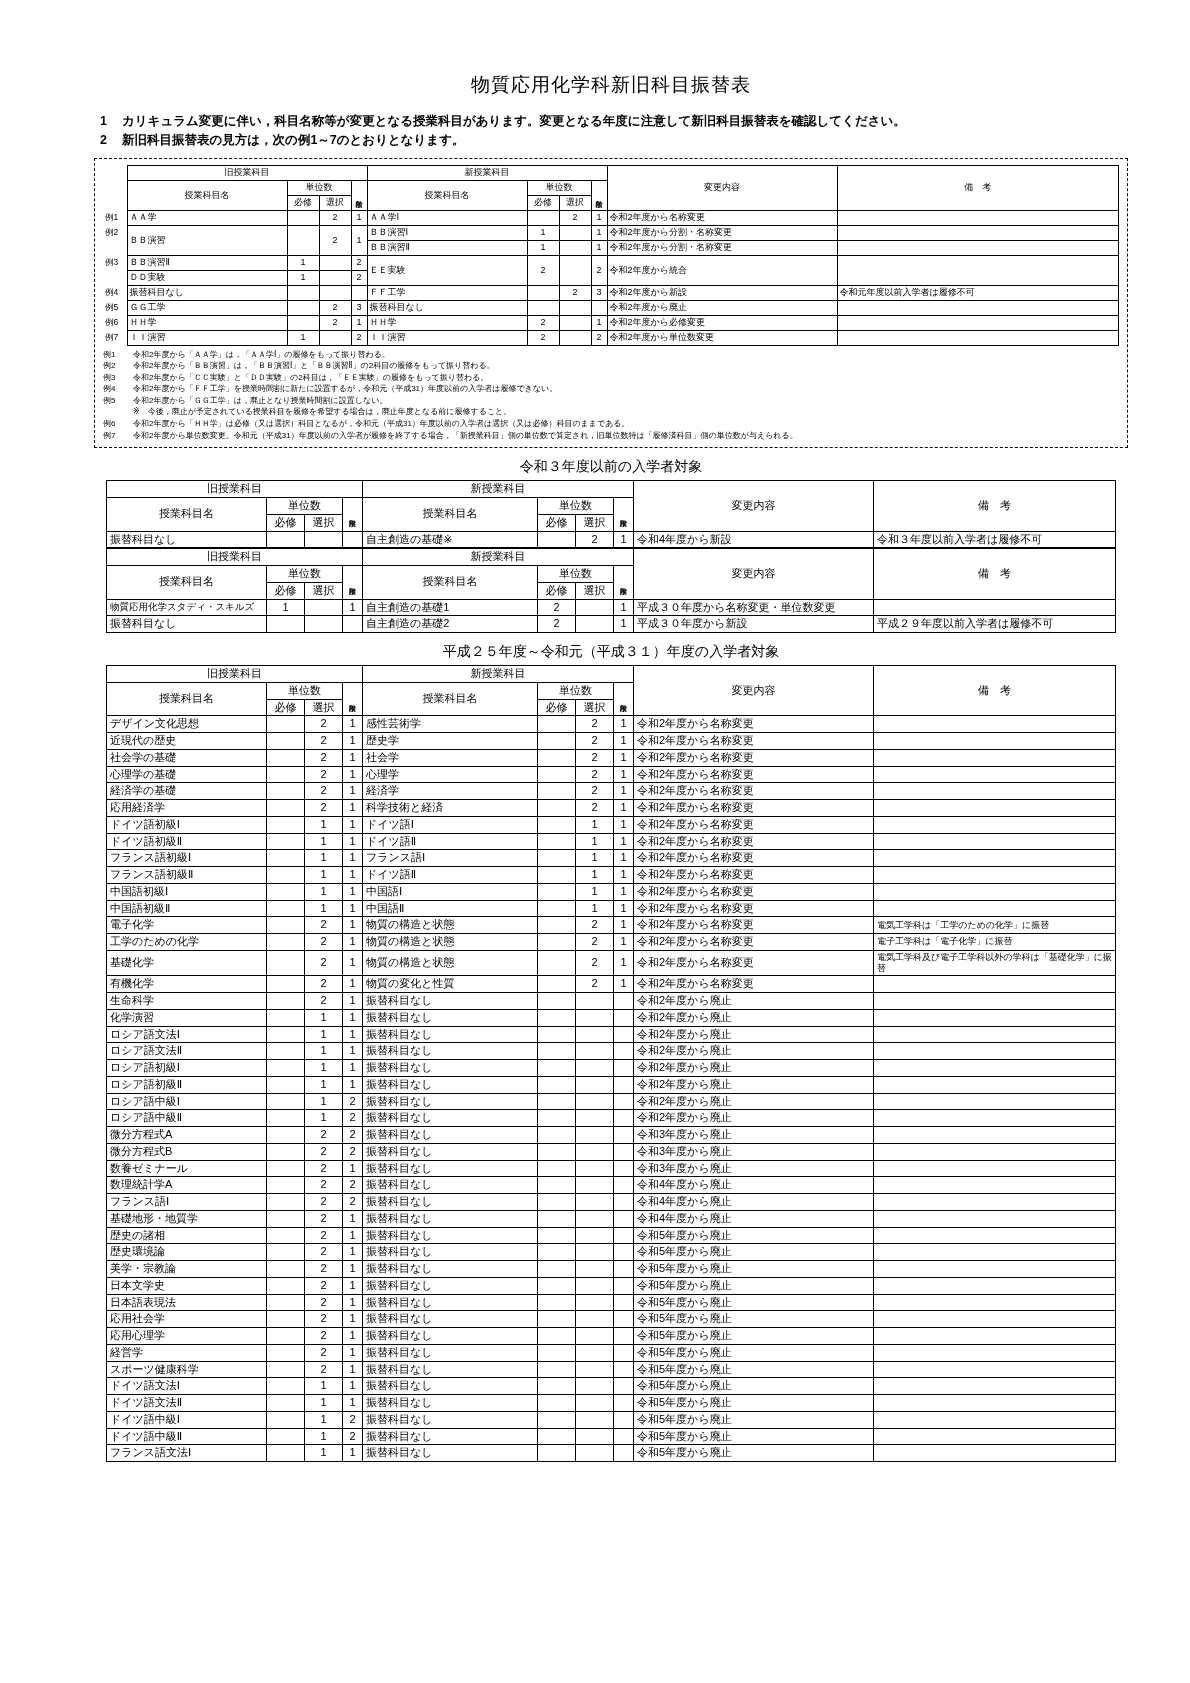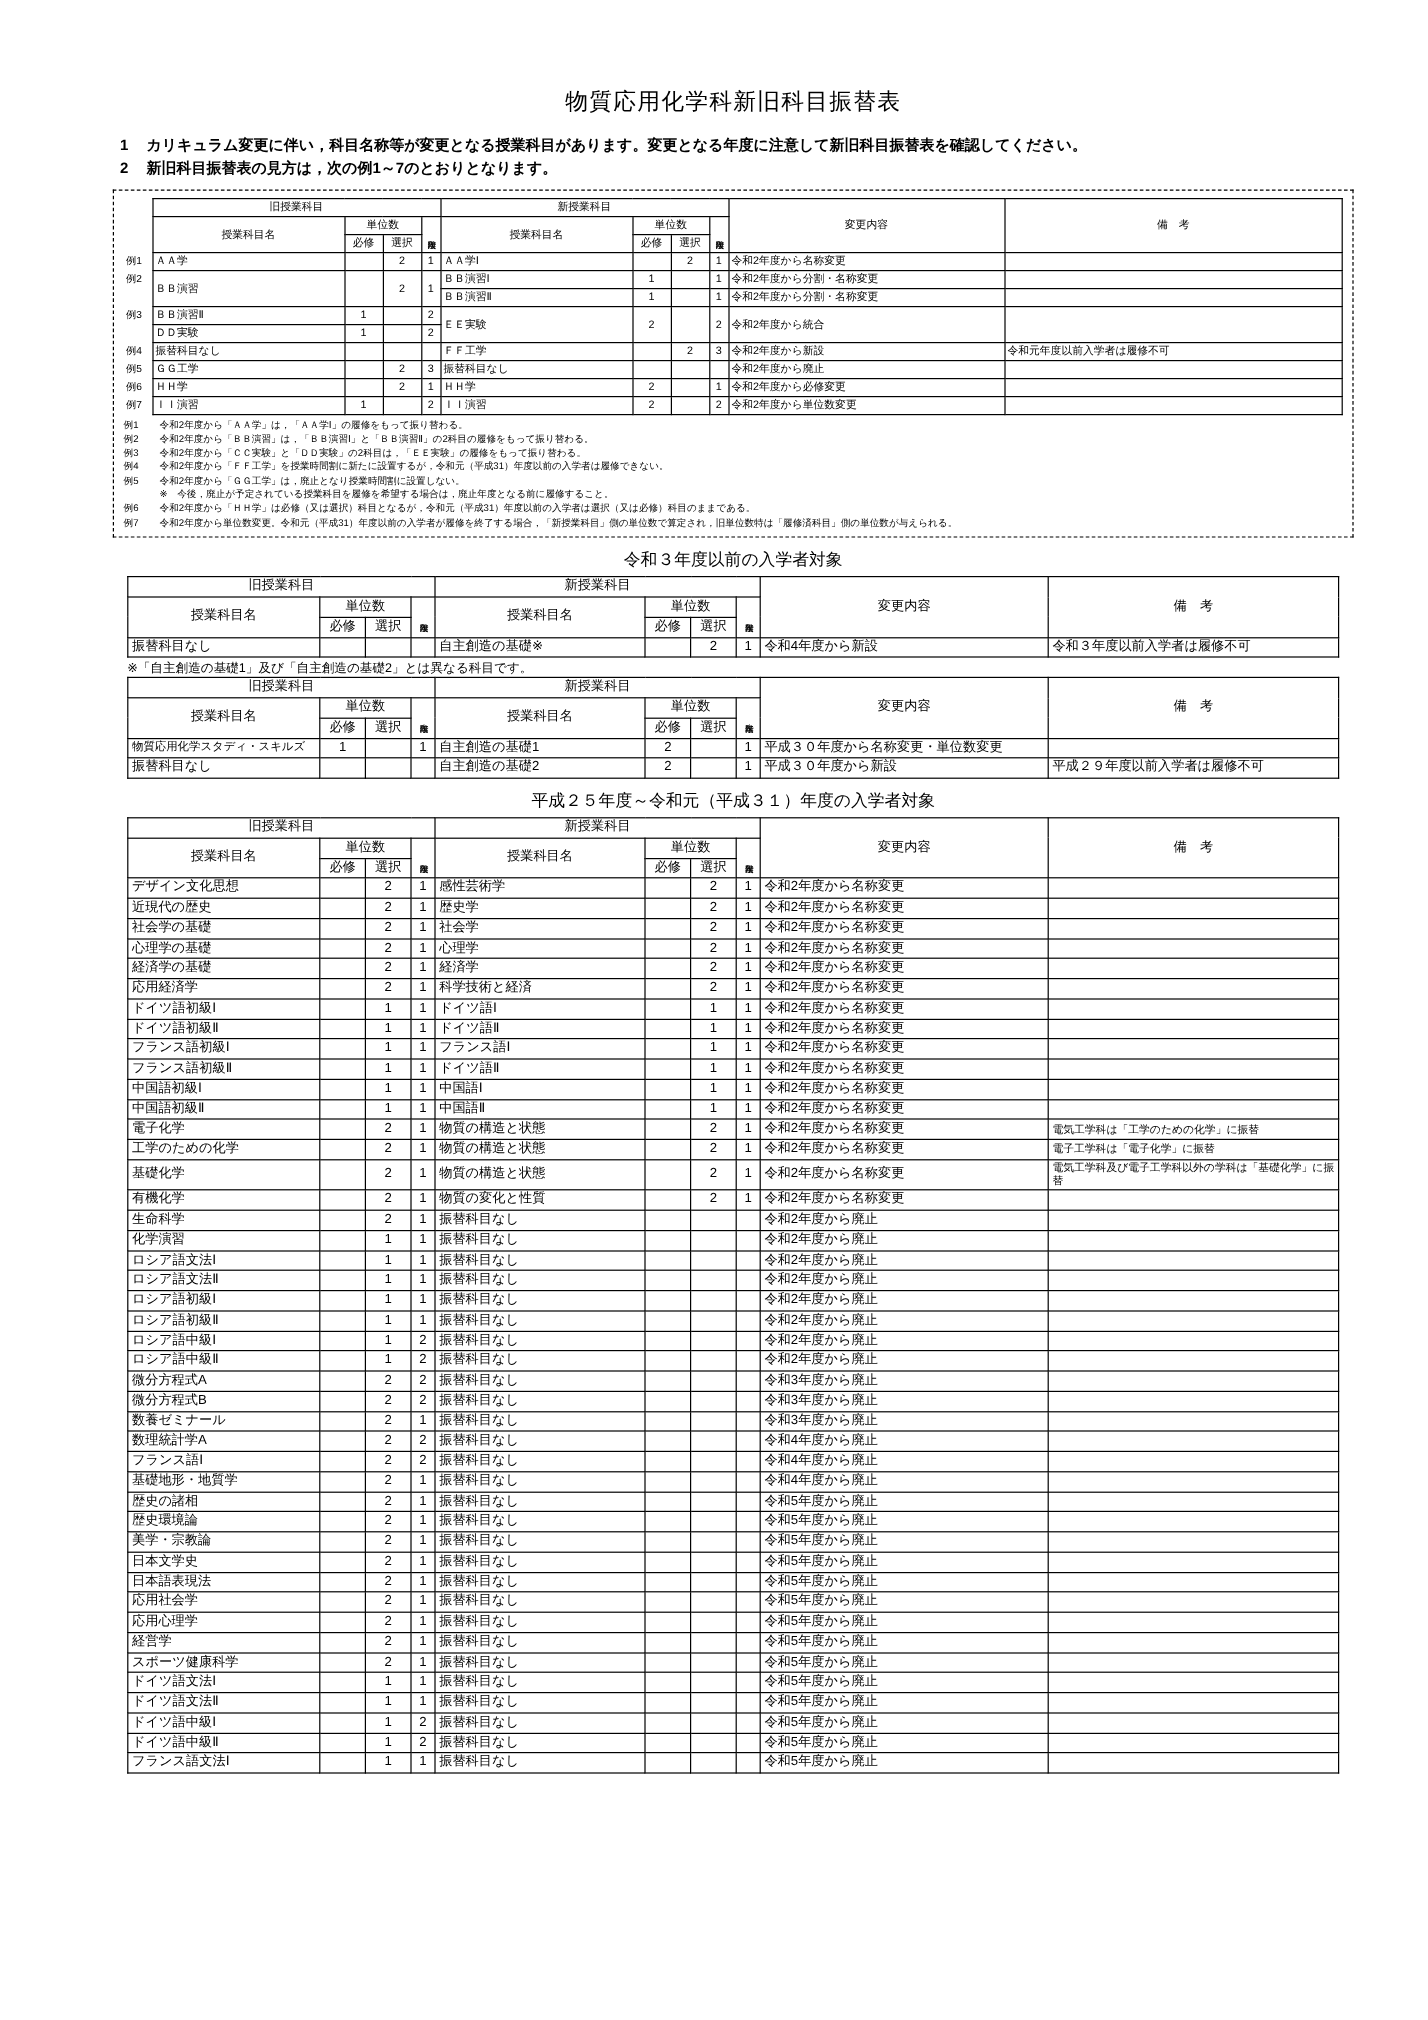--- a/index.html
+++ b/index.html
@@ -357,21 +357,20 @@
         <td class="c"></td>
         <td>自主創造の基礎※</td>
         <td class="c"></td>
         <td class="c">2</td>
         <td class="c">1</td>
         <td>令和4年度から新設</td>
         <td>令和３年度以前入学者は履修不可</td>
       </tr>
     </tbody>
   </table>
-  <div class="footnote" style="width:1010px;margin:2px auto 0;">※「自主創造の基礎1」及び「自主創造の基礎2」とは異なる科目です。</div>
 
   <table class="tbl" style="width:1010px;margin:0 auto;">
     <colgroup>
       <col style="width:160px">
         <col style="width:38px">
         <col style="width:38px">
         <col style="width:20px">
       <col style="width:175px">
         <col style="width:38px">
         <col style="width:38px">

